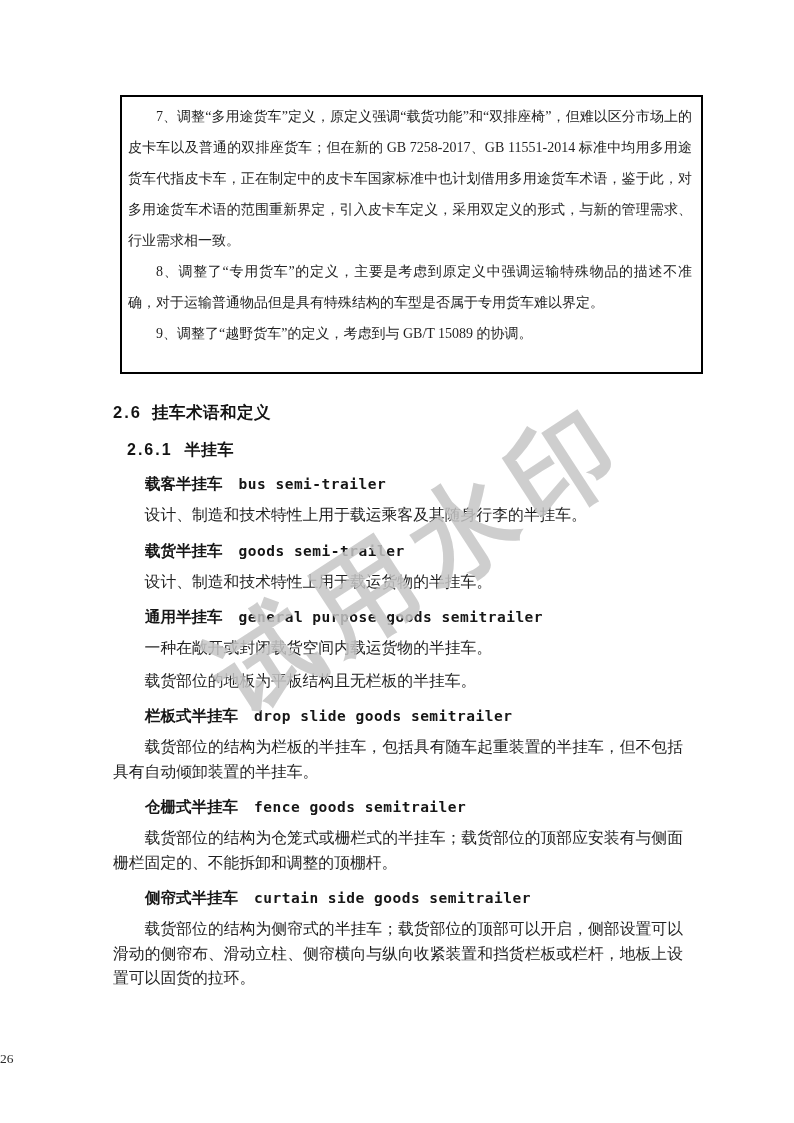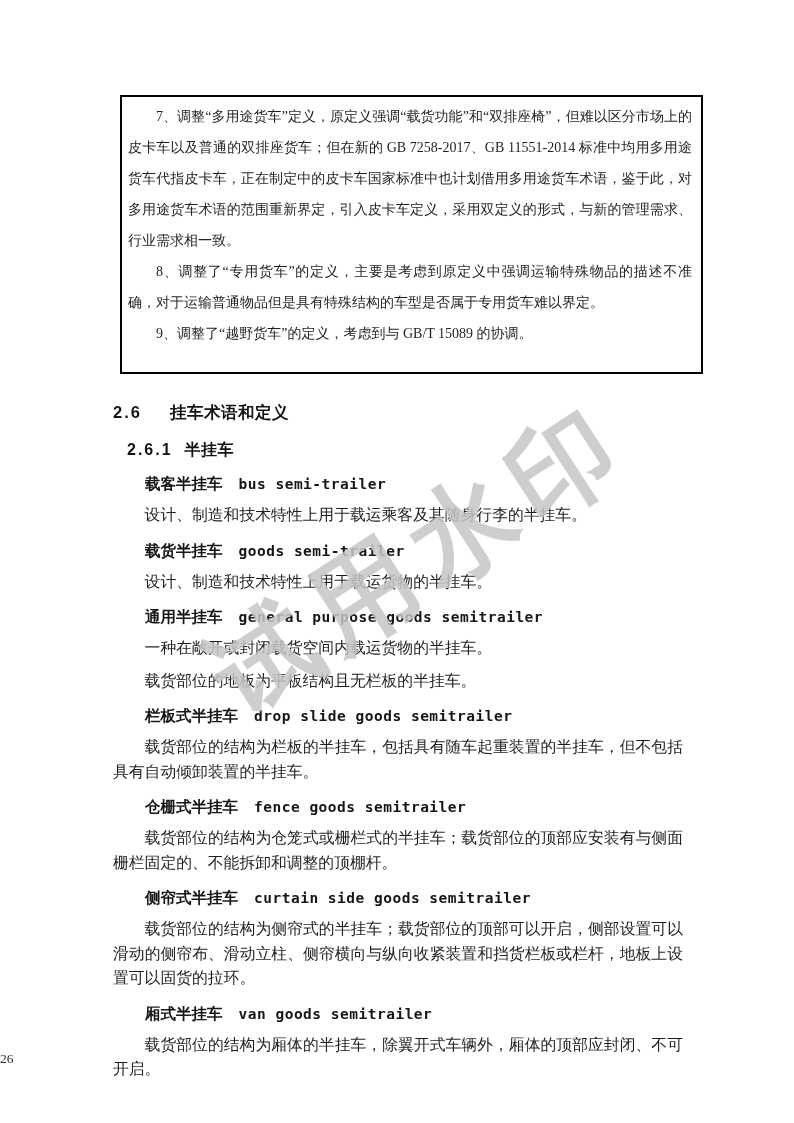--- a/index.html
+++ b/index.html
@@ -30,21 +30,21 @@
   .notes-box p { margin:0; text-indent:2em; }
 
   .section-heading {
     margin:28px 0 0 0;
     font-family:"Liberation Sans","DejaVu Sans",sans-serif;
     font-weight:bold;
     font-size:16.5px;
     color:#141414;
     letter-spacing:0.5px;
   }
-  .section-heading .sec-num { margin-right:28px; letter-spacing:2px; }
+  .section-heading .sec-num { margin-right:10px; letter-spacing:2px; }
   .subsection-heading {
     margin:16px 0 0 14px;
     font-family:"Liberation Sans","DejaVu Sans",sans-serif;
     font-weight:bold;
     font-size:16px;
     color:#141414;
     letter-spacing:0.5px;
   }
   .subsection-heading .sec-num { margin-right:12px; letter-spacing:2px; }
 
@@ -140,24 +140,20 @@
     <div>
       <p class="term"><span>仓栅式半挂车</span><span class="term-en">fence goods semitrailer</span></p>
       <p class="def">载货部位的结构为仓笼式或栅栏式的半挂车；载货部位的顶部应安装有与侧面栅栏固定的、不能拆卸和调整的顶棚杆。</p>
     </div>
 
     <div>
       <p class="term"><span>侧帘式半挂车</span><span class="term-en">curtain side goods semitrailer</span></p>
       <p class="def">载货部位的结构为侧帘式的半挂车；载货部位的顶部可以开启，侧部设置可以滑动的侧帘布、滑动立柱、侧帘横向与纵向收紧装置和挡货栏板或栏杆，地板上设置可以固货的拉环。</p>
     </div>
 
-    <div>
-      <p class="term"><span>厢式半挂车</span><span class="term-en">van goods semitrailer</span></p>
-      <p class="def">载货部位的结构为厢体的半挂车，除翼开式车辆外，厢体的顶部应封闭、不可开启。</p>
-    </div>
 
   </div>
 
   <div class="watermark">试用水印</div>
 
   <div class="page-number">26</div>
 
 </div>
 
 </body></html>

